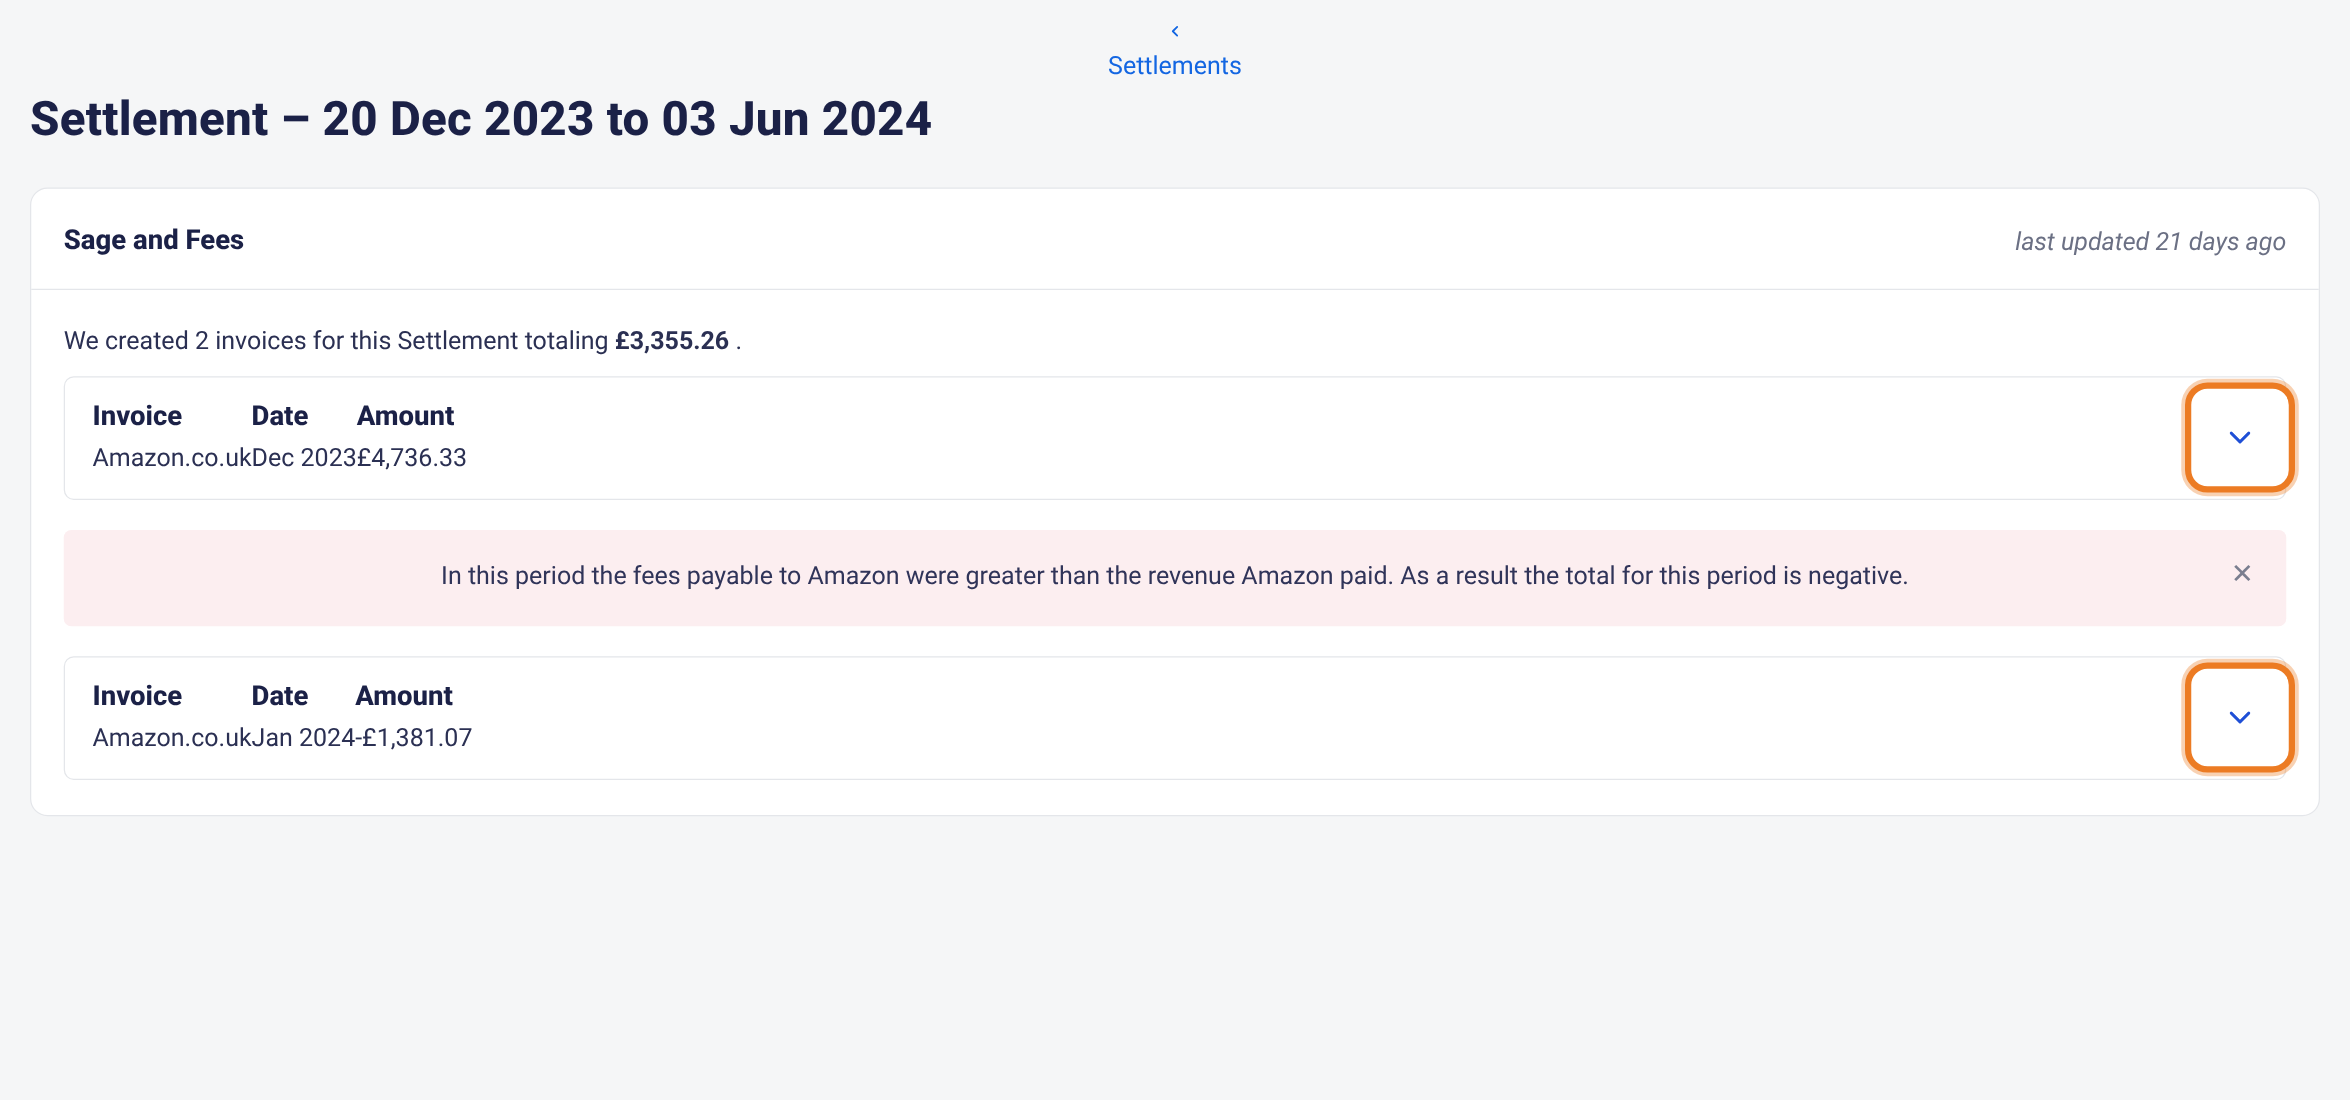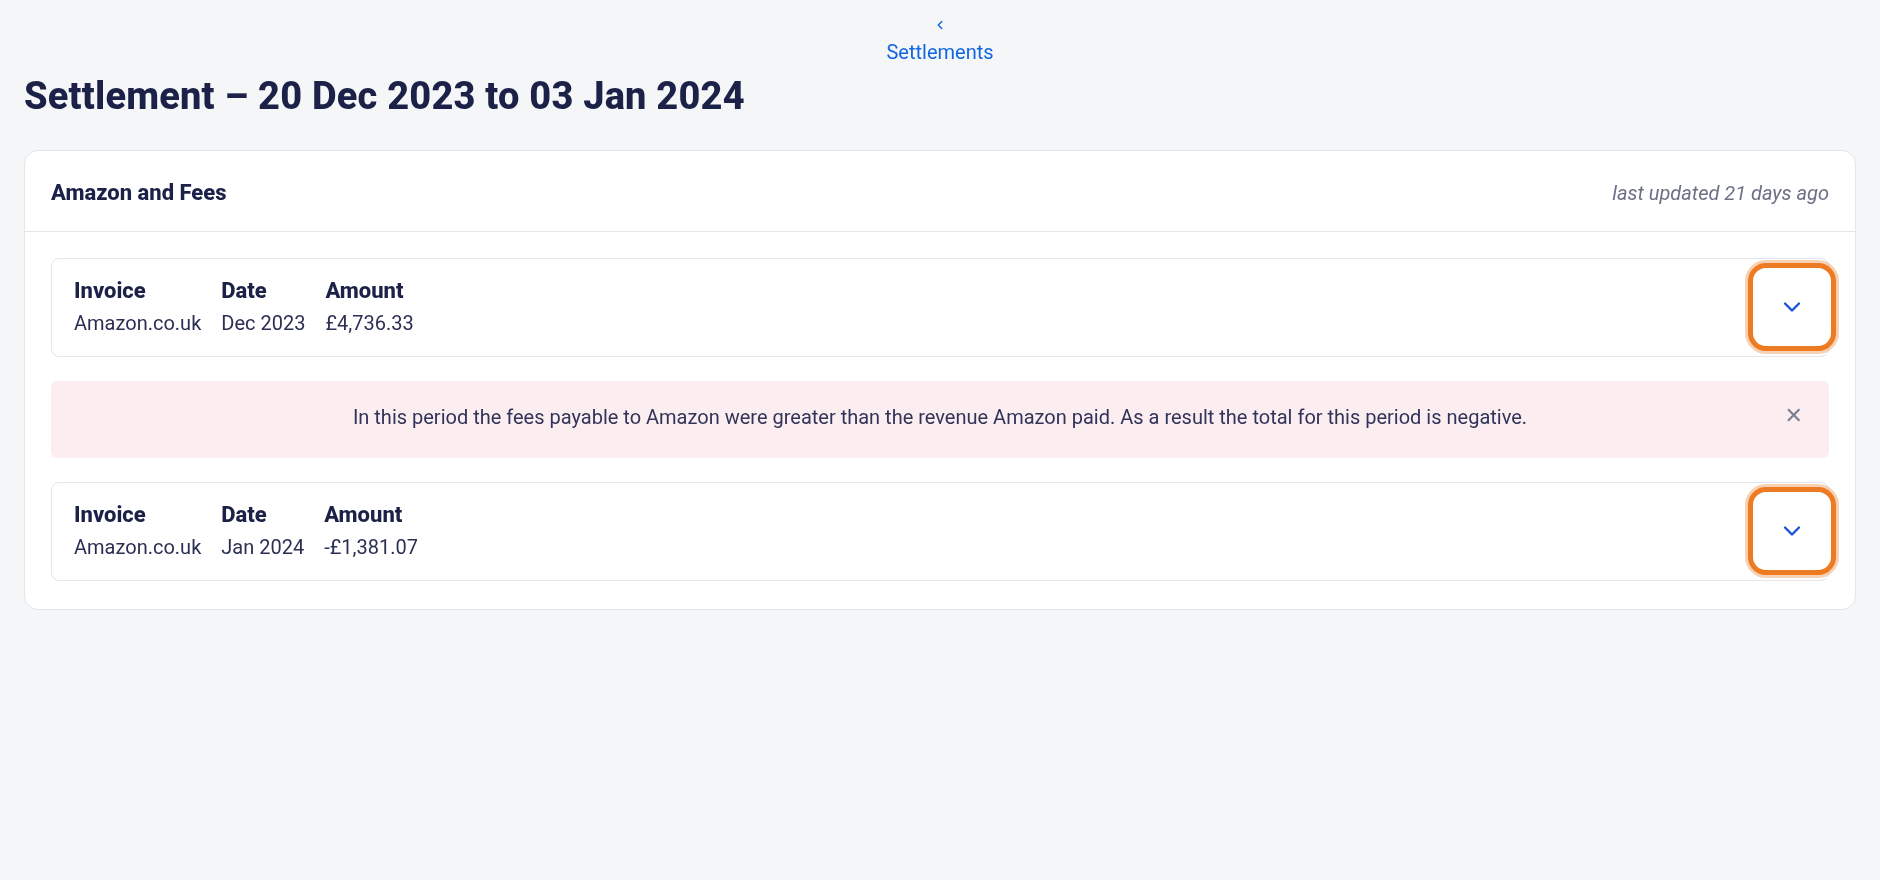--- a/index.html
+++ b/index.html
@@ -92,21 +92,20 @@
     display:flex;
     align-items:center;
     justify-content:space-between;
     position:relative;
     background:#fff;
     margin-bottom:24px;
   }
   .invoice-row:last-of-type{margin-bottom:0;}
   .invoice-fields{
     display:flex;
-    gap:20px;
     justify-content:center;
   }
   .field{display:flex; flex-direction:column;}
   .field-label{
     font-weight:800;
     color:var(--text-dark);
     font-size:22px;
     margin-bottom:2px;
   }
   .field-value{
@@ -188,30 +187,33 @@
 
 <div class="breadcrumb">
   <span class="chev">
     <svg width="14" height="14" viewBox="0 0 24 24" fill="none" stroke="currentColor" stroke-width="2.5" stroke-linecap="round" stroke-linejoin="round">
         <polyline points="15 18 9 12 15 6"></polyline>
       </svg>
   </span>
   <a href="#">Settlements</a>
 </div>
 
-<h1 class="page-title">Settlement – 20 Dec 2023 to 03 Jan 2024</h1>
+<h1 class="page-title">Settlement – 20 Dec 2023 to 03 Jun 2024</h1>
 
 <div class="card">
   <div class="card-header">
-    <h2 class="card-title">Amazon and Fees</h2>
+    <h2 class="card-title">Sage and Fees</h2>
     <span class="last-updated">last updated 21 days ago</span>
   </div>
 
   <div class="card-body">
 
+    <p class="intro-line">
+      <span>We created 2 invoices for this Settlement totaling </span><strong>£3,355.26</strong><span> .</span>
+    </p>
 
 
     <div class="invoice-row">
       <div class="invoice-fields">
         <div class="field">
           <span class="field-label">Invoice</span>
           <span class="field-value">Amazon.co.uk</span>
         </div>
         <div class="field">
           <span class="field-label">Date</span>

